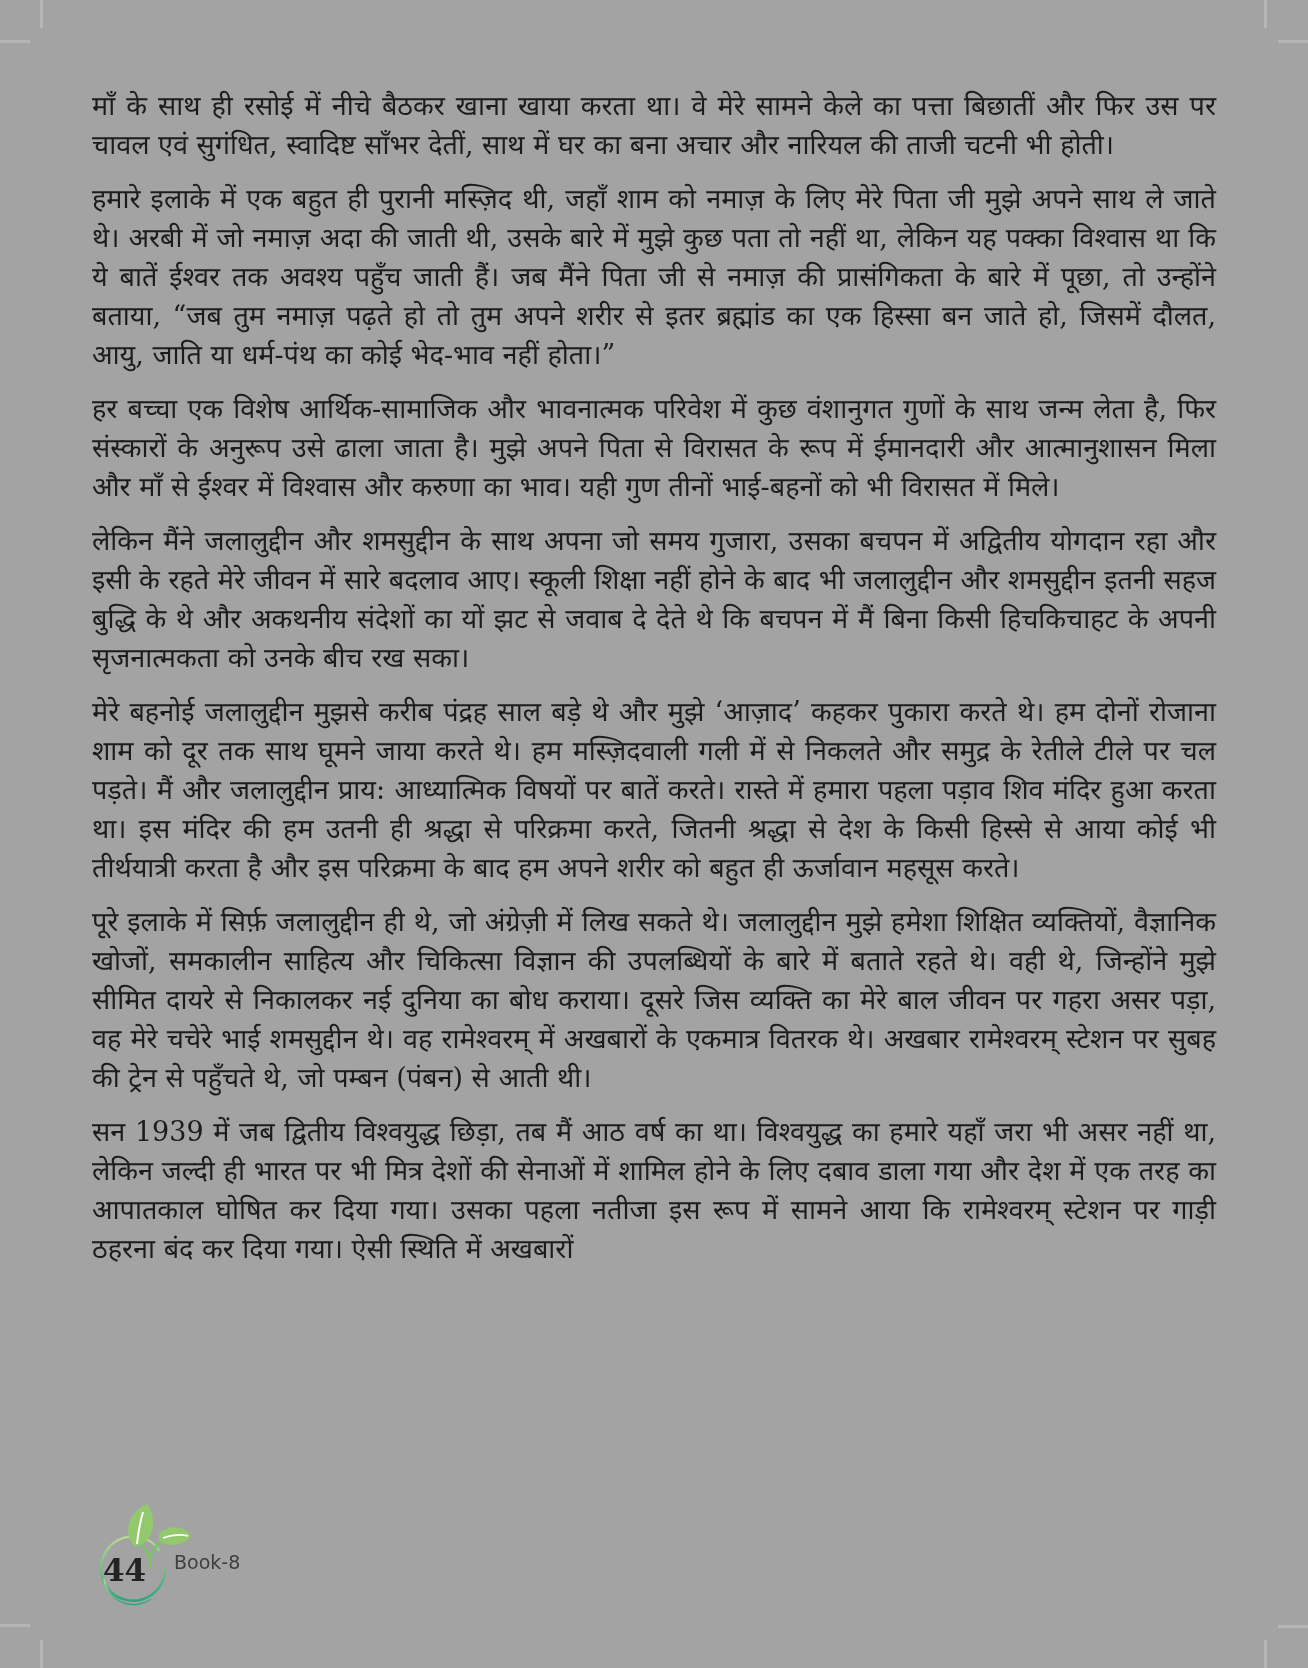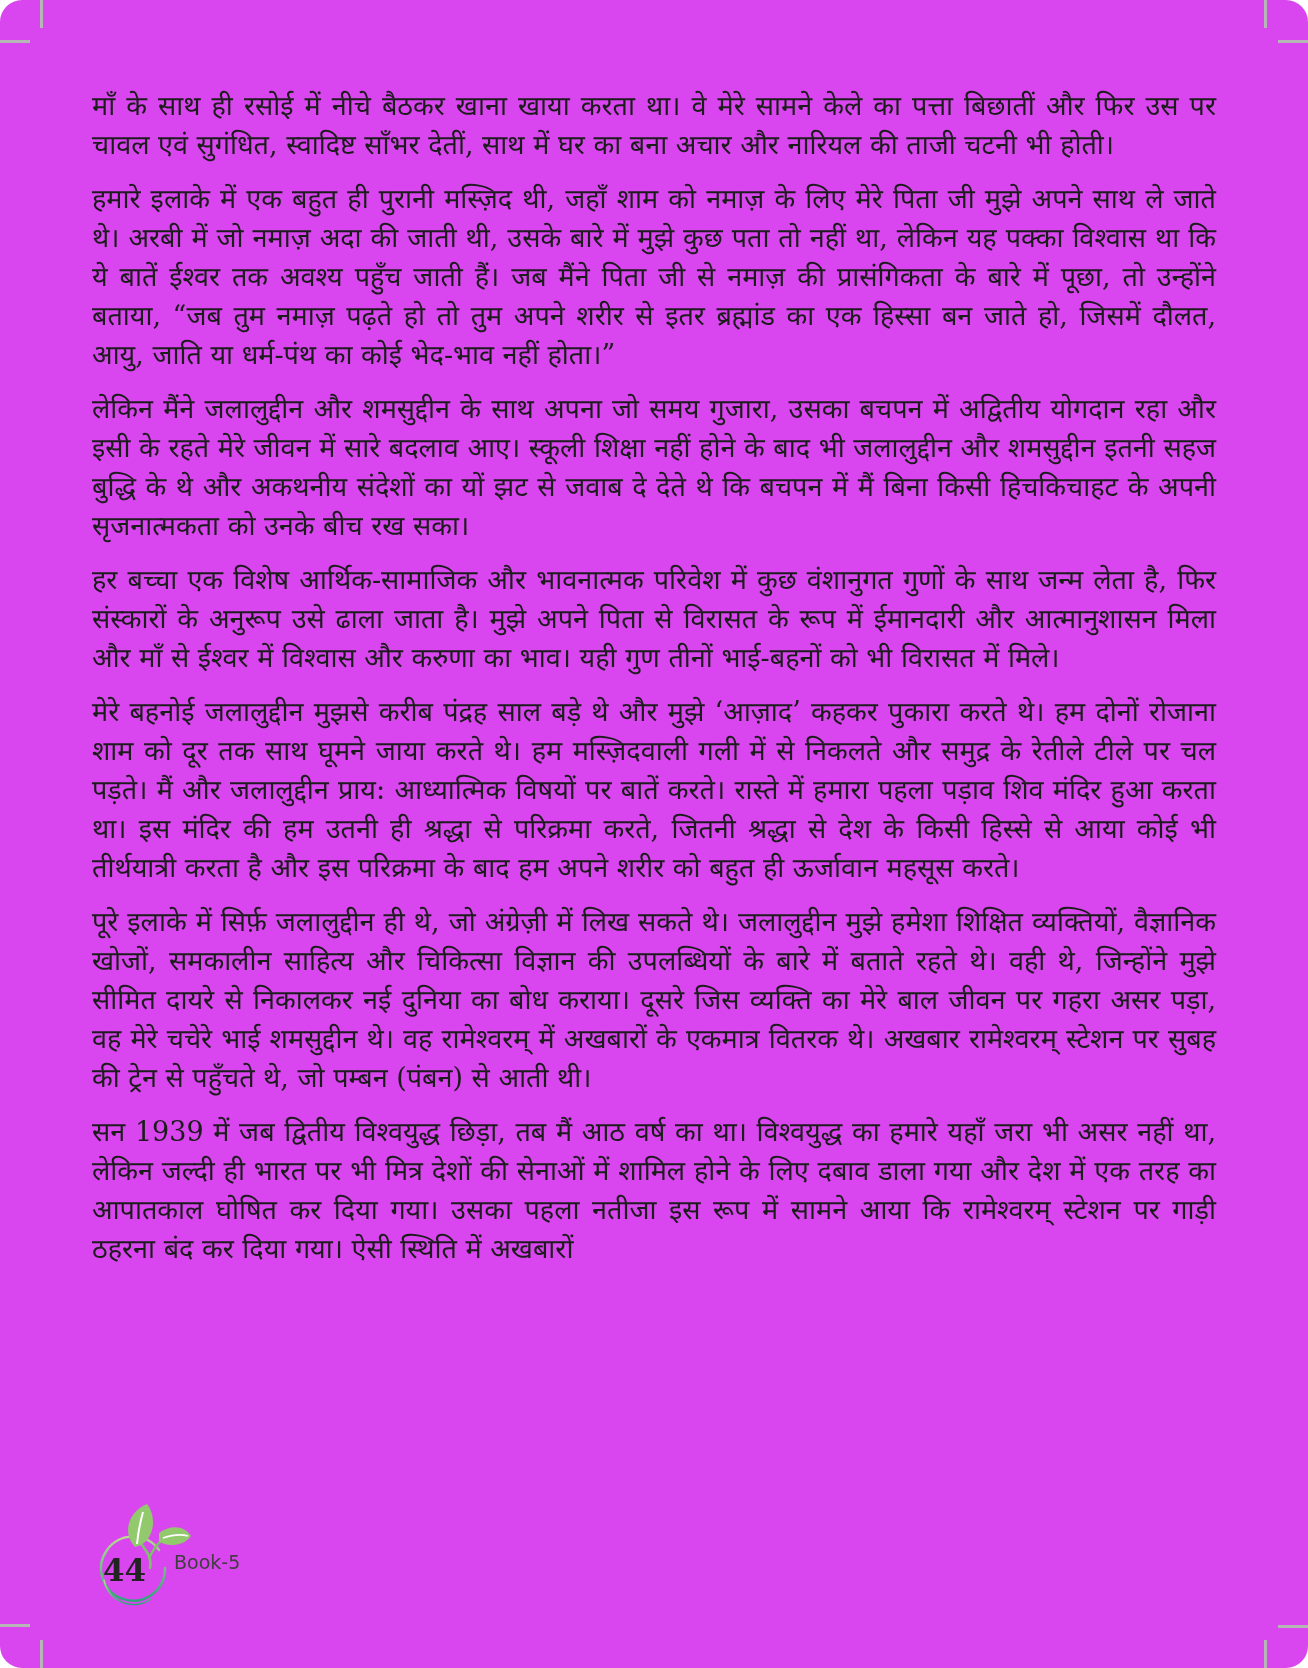--- a/index.html
+++ b/index.html
@@ -4,23 +4,22 @@
 <style>
   html, body { margin: 0; padding: 0; }
   body {
     font-family: "DejaVu Sans", sans-serif;
     background: #ffffff;
   }
   .page {
     position: relative;
     width: 1308px;
     height: 1668px;
-    background: #d946ef;
+    background: #a3a3a3;
     overflow: hidden;
-    border-radius: 22px;
   }
   
   .crop { position: absolute; background: #b6b6b6; }
   .crop.v { width: 3px; height: 28px; }
   .crop.h { width: 30px; height: 3px; }
   .crop.tl-v { left: 40px; top: 0; }
   .crop.tl-h { left: 0; top: 40px; }
   .crop.tr-v { left: 1264px; top: 0; }
   .crop.tr-h { left: 1278px; top: 40px; }
   .crop.bl-h { left: 0; top: 1624px; }
@@ -82,22 +81,22 @@
   <div class="crop v tr-v"></div>
   <div class="crop h tr-h"></div>
   <div class="crop h bl-h"></div>
   <div class="crop v bl-v"></div>
   <div class="crop h br-h"></div>
   <div class="crop v br-v"></div>
 
   <div class="content">
     <p>माँ के साथ ही रसोई में नीचे बैठकर खाना खाया करता था। वे मेरे सामने केले का पत्ता बिछातीं और फिर उस पर चावल एवं सुगंधित, स्वादिष्ट साँभर देतीं, साथ में घर का बना अचार और नारियल की ताजी चटनी भी होती।</p>
     <p>हमारे इलाके में एक बहुत ही पुरानी मस्ज़िद थी, जहाँ शाम को नमाज़ के लिए मेरे पिता जी मुझे अपने साथ ले जाते थे। अरबी में जो नमाज़ अदा की जाती थी, उसके बारे में मुझे कुछ पता तो नहीं था, लेकिन यह पक्का विश्वास था कि ये बातें ईश्वर तक अवश्य पहुँच जाती हैं। जब मैंने पिता जी से नमाज़ की प्रासंगिकता के बारे में पूछा, तो उन्होंने बताया, “जब तुम नमाज़ पढ़ते हो तो तुम अपने शरीर से इतर ब्रह्मांड का एक हिस्सा बन जाते हो, जिसमें दौलत, आयु, जाति या धर्म-पंथ का कोई भेद-भाव नहीं होता।”</p>
+    <p>हर बच्चा एक विशेष आर्थिक-सामाजिक और भावनात्मक परिवेश में कुछ वंशानुगत गुणों के साथ जन्म लेता है, फिर संस्कारों के अनुरूप उसे ढाला जाता है। मुझे अपने पिता से विरासत के रूप में ईमानदारी और आत्मानुशासन मिला और माँ से ईश्वर में विश्वास और करुणा का भाव। यही गुण तीनों भाई-बहनों को भी विरासत में मिले।</p>
     <p>लेकिन मैंने जलालुद्दीन और शमसुद्दीन के साथ अपना जो समय गुजारा, उसका बचपन में अद्वितीय योगदान रहा और इसी के रहते मेरे जीवन में सारे बदलाव आए। स्कूली शिक्षा नहीं होने के बाद भी जलालुद्दीन और शमसुद्दीन इतनी सहज बुद्धि के थे और अकथनीय संदेशों का यों झट से जवाब दे देते थे कि बचपन में मैं बिना किसी हिचकिचाहट के अपनी सृजनात्मकता को उनके बीच रख सका।</p>
-    <p>हर बच्चा एक विशेष आर्थिक-सामाजिक और भावनात्मक परिवेश में कुछ वंशानुगत गुणों के साथ जन्म लेता है, फिर संस्कारों के अनुरूप उसे ढाला जाता है। मुझे अपने पिता से विरासत के रूप में ईमानदारी और आत्मानुशासन मिला और माँ से ईश्वर में विश्वास और करुणा का भाव। यही गुण तीनों भाई-बहनों को भी विरासत में मिले।</p>
     <p>मेरे बहनोई जलालुद्दीन मुझसे करीब पंद्रह साल बड़े थे और मुझे ‘आज़ाद’ कहकर पुकारा करते थे। हम दोनों रोजाना शाम को दूर तक साथ घूमने जाया करते थे। हम मस्ज़िदवाली गली में से निकलते और समुद्र के रेतीले टीले पर चल पड़ते। मैं और जलालुद्दीन प्राय: आध्यात्मिक विषयों पर बातें करते। रास्ते में हमारा पहला पड़ाव शिव मंदिर हुआ करता था। इस मंदिर की हम उतनी ही श्रद्धा से परिक्रमा करते, जितनी श्रद्धा से देश के किसी हिस्से से आया कोई भी तीर्थयात्री करता है और इस परिक्रमा के बाद हम अपने शरीर को बहुत ही ऊर्जावान महसूस करते।</p>
     <p>पूरे इलाके में सिर्फ़ जलालुद्दीन ही थे, जो अंग्रेज़ी में लिख सकते थे। जलालुद्दीन मुझे हमेशा शिक्षित व्यक्तियों, वैज्ञानिक खोजों, समकालीन साहित्य और चिकित्सा विज्ञान की उपलब्धियों के बारे में बताते रहते थे। वही थे, जिन्होंने मुझे सीमित दायरे से निकालकर नई दुनिया का बोध कराया। दूसरे जिस व्यक्ति का मेरे बाल जीवन पर गहरा असर पड़ा, वह मेरे चचेरे भाई शमसुद्दीन थे। वह रामेश्वरम् में अखबारों के एकमात्र वितरक थे। अखबार रामेश्वरम् स्टेशन पर सुबह की ट्रेन से पहुँचते थे, जो पम्बन (पंबन) से आती थी।</p>
     <p>सन 1939 में जब द्वितीय विश्वयुद्ध छिड़ा, तब मैं आठ वर्ष का था। विश्वयुद्ध का हमारे यहाँ जरा भी असर नहीं था, लेकिन जल्दी ही भारत पर भी मित्र देशों की सेनाओं में शामिल होने के लिए दबाव डाला गया और देश में एक तरह का आपातकाल घोषित कर दिया गया। उसका पहला नतीजा इस रूप में सामने आया कि रामेश्वरम् स्टेशन पर गाड़ी ठहरना बंद कर दिया गया। ऐसी स्थिति में अखबारों</p>
   </div>
 
   <div class="footer">
     <svg class="logo-svg" width="150" height="120" viewBox="0 0 150 120">
       <defs>
         <linearGradient id="circGrad" x1="0" y1="0" x2="0" y2="1">
           <stop offset="0" stop-color="#b9dc92"></stop>
@@ -112,16 +111,16 @@
       <path d="M 47,45 C 53,53 57,59 55,68" fill="none" stroke="#7cc46a" stroke-width="2.6" stroke-linecap="round"></path>
       <path d="M 54,58 C 58,50 62,44 67,40" fill="none" stroke="#7cc46a" stroke-width="2.4" stroke-linecap="round"></path>
 
       <path d="M 52,4 C 33,12 27,33 40,47 C 59,43 63,18 52,4 Z" fill="#92c96d"></path>
       <path d="M 48,12 C 45,23 43,33 42,44" fill="none" stroke="#ffffff" stroke-width="2"></path>
 
       <path d="M 64,33 C 76,24 90,26 96,36 C 88,47 71,47 64,41 Z" fill="#92c96d"></path>
       <path d="M 68,38 C 77,35 86,34 93,36" fill="none" stroke="#ffffff" stroke-width="1.8"></path>
     </svg>
     <div class="page-number">44</div>
-    <div class="book-label">Book-5</div>
+    <div class="book-label">Book-8</div>
   </div>
 
 </div>
 
 </body></html>

